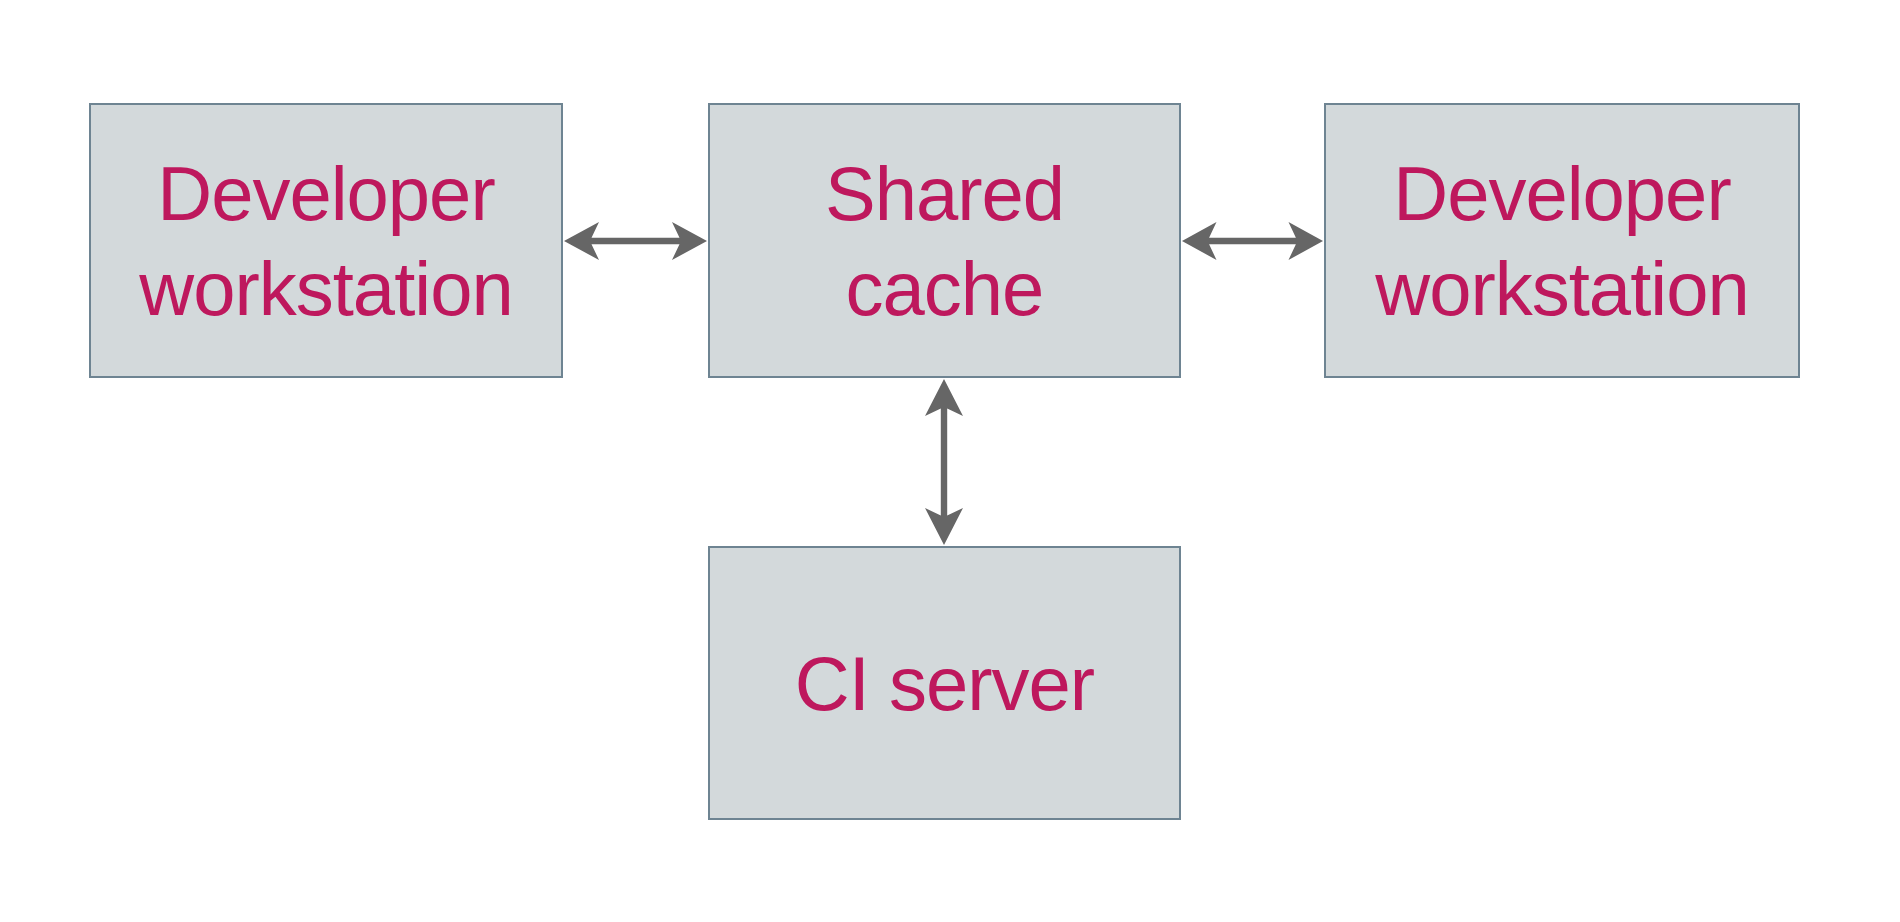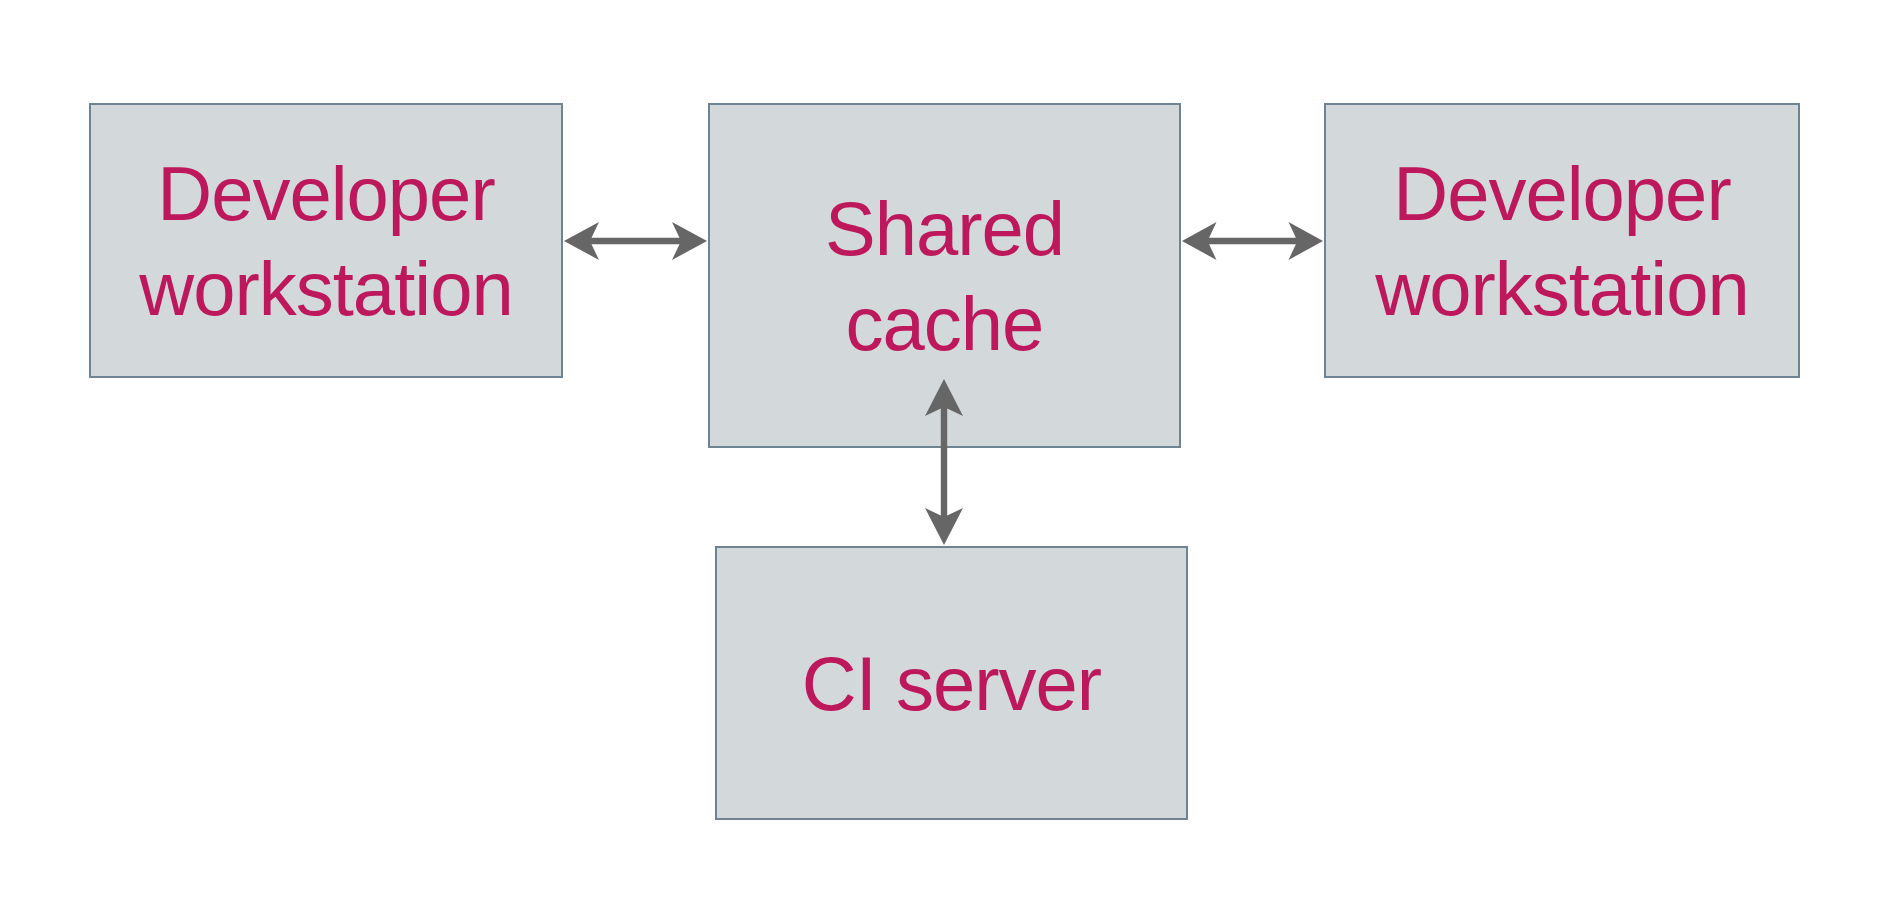--- a/index.html
+++ b/index.html
@@ -24,23 +24,23 @@
     align-items: center;
     justify-content: center;
     text-align: center;
     color: #be185d;
     font-size: 76px;
     line-height: 1.25;
     letter-spacing: -1px;
     white-space: pre-line;
   }
   #node-dev-left   { left: 89px;   top: 103px; width: 474px; height: 275px; }
-  #node-cache      { left: 708px;  top: 103px; width: 473px; height: 345px; }
+  #node-cache      { left: 708px;  top: 103px; width: 473px; height: 275px; }
   #node-dev-right  { left: 1324px; top: 103px; width: 476px; height: 275px; }
-  #node-ci         { left: 708px;  top: 546px; width: 473px; height: 274px; margin-left: 7px; }
+  #node-ci         { left: 708px;  top: 546px; width: 473px; height: 274px; }
 
   .arrow {
     position: absolute;
   }
   #arrow-left  { left: 563px;  top: 219px; width: 145px; height: 44px; }
   #arrow-right { left: 1181px; top: 219px; width: 143px; height: 44px; }
   #arrow-down  { left: 922px;  top: 378px; width: 44px;  height: 168px; }
   .arrow svg { display: block; width: 100%; height: 100%; }
   .arrow path { fill: #666666; }
 </style>

